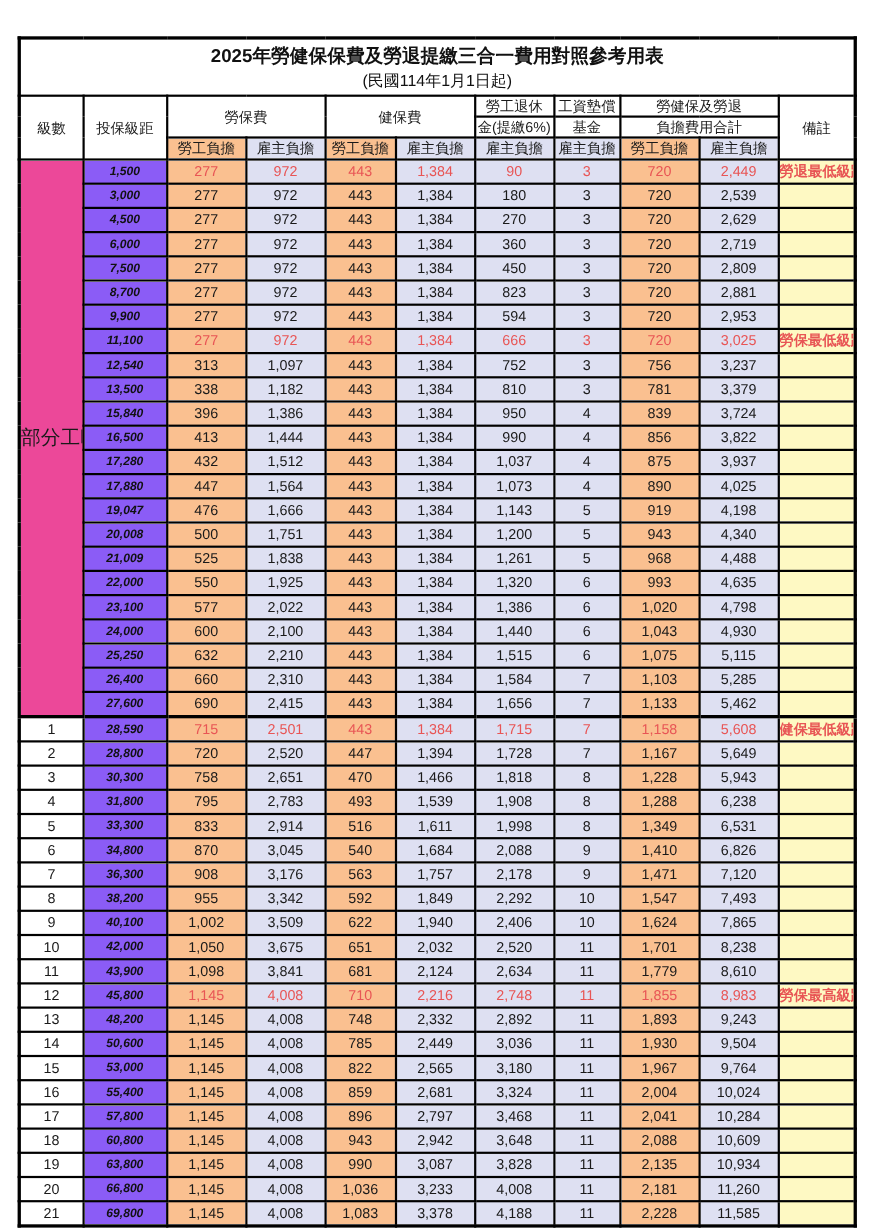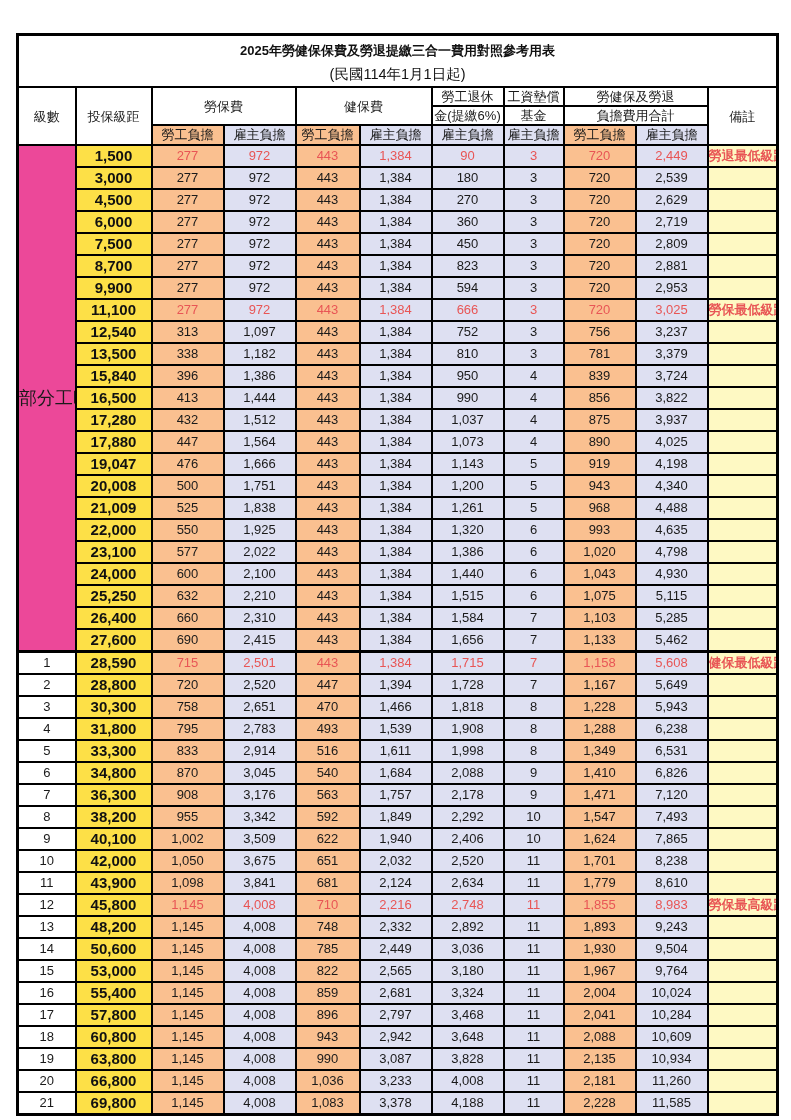--- a/index.html
+++ b/index.html
@@ -14,30 +14,30 @@
     border:3px solid #000;
   }
   td,th{
     border:2px solid #000;padding:0;margin:0;
     text-align:center;vertical-align:middle;
     white-space:nowrap;overflow:hidden;
     font-weight:normal;color:#1a1a1a;
   }
   
   .title-cell{height:50px;background:#fff;}
-  .title-line1{font-size:13px;font-weight:bold;line-height:26px;color:#111;}
+  .title-line1{font-size:17px;font-weight:bold;line-height:26px;color:#111;}
   .title-line2{font-size:14.5px;font-weight:normal;line-height:20px;color:#111;}
   
   .h{font-size:13px;height:17px;line-height:17px;background:#fff;}
   .h2{font-size:13px;height:18px;line-height:18px;background:#fff;}
   .emp-h{background:#FAC090;}
   .er-h{background:#DEE0F2;}
   
   td.c{height:20px;font-size:13px;line-height:20px;}
-  td.salary{font-weight:bold;font-size:15px;background:#fde047;color:#111;}
+  td.salary{font-weight:bold;font-size:11px;background:#8b5cf6;color:#111;font-style:italic;}
   td.level{background:#fff;font-size:13px;}
   td.emp{background:#FAC090;}
   td.er{background:#DEE0F2;}
   td.note{background:#fef9c3;font-size:13px;color:#E85555;font-weight:bold;letter-spacing:0px;}
   td.red{color:#E85555;}
   tr.section-top td{border-top:3px solid #000;}
   td.part-time{background:#ec4899;font-size:18px;}
 </style>
 </head>
 <body>

